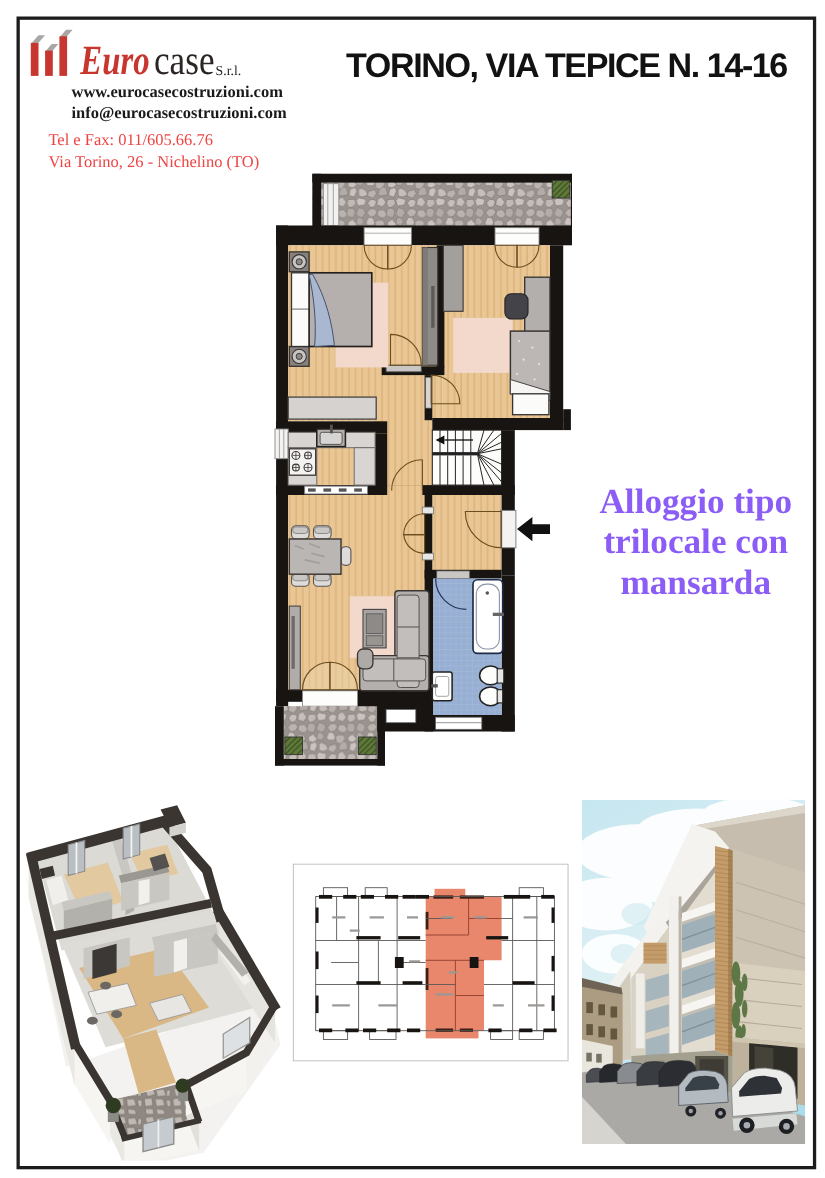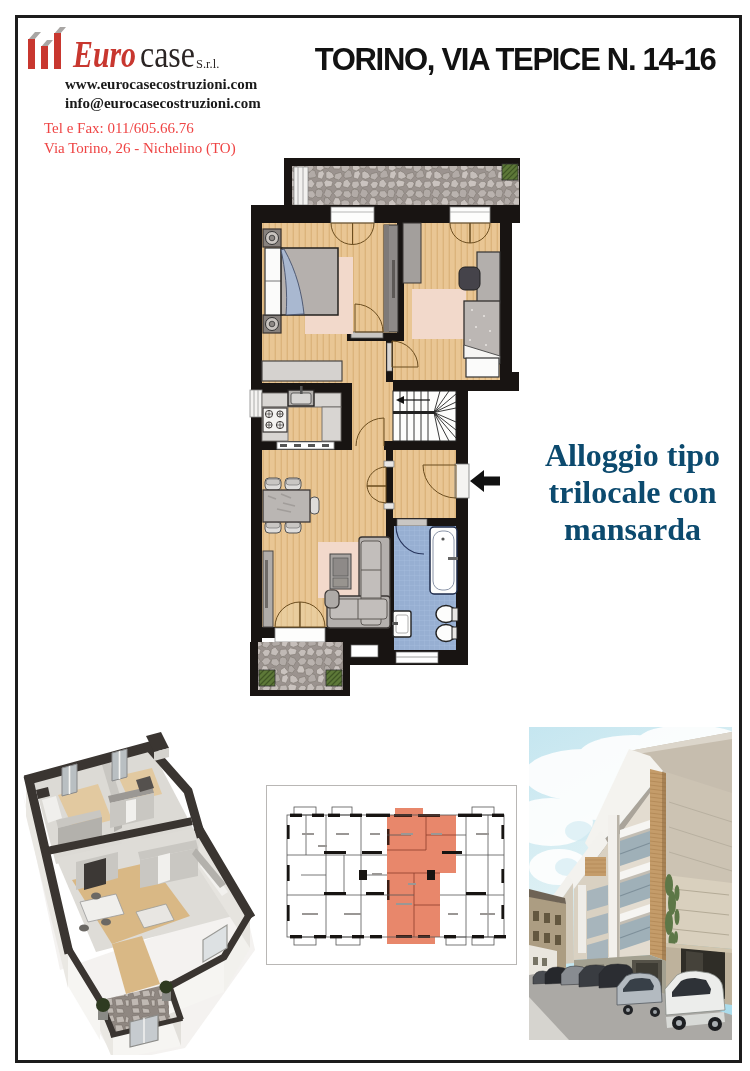--- a/index.html
+++ b/index.html
@@ -5,21 +5,21 @@
   html,body{margin:0;padding:0;}
   body{width:750px;height:1071px;background:#fff;position:relative;overflow:hidden;
        font-family:"Liberation Serif",serif;}
   .abs{position:absolute;}
   #frame{left:15px;top:15px;width:721px;height:1042px;border:3px solid #1c1c1c;}
   #title{left:295px;top:42px;width:440px;white-space:nowrap;text-align:center;font-family:"Liberation Sans",sans-serif;
          font-weight:bold;font-size:31px;letter-spacing:-1.3px;color:#121212;}
   #weblines{left:37px;top:75px;font-size:15px;font-weight:bold;color:#1a1a1a;line-height:19px;margin-left:28px;}
   #addrlines{left:44px;top:119px;font-size:15px;color:#ef4444;line-height:19.5px;}
   #alloggio{left:525px;top:437px;width:215px;text-align:center;font-weight:bold;
-            font-size:32px;line-height:37px;color:#0c4a6e;}
+            font-size:32px;line-height:37px;color:#8b5cf6;}
 </style>
 </head>
 <body>
 <div class="abs" id="frame"></div>
 
 <svg class="abs" style="left:24px;top:26px" width="240" height="50" viewBox="0 0 240 50">
   <polygon points="4,14 11,6 17,6 10,14" fill="#a9a6a4"></polygon>
   <rect x="4" y="13" width="7" height="30" fill="#c8372f"></rect>
   <polygon points="17,21 23,14 29,14 23,21" fill="#a9a6a4"></polygon>
   <rect x="17" y="20" width="7" height="23" fill="#c8372f"></rect>

